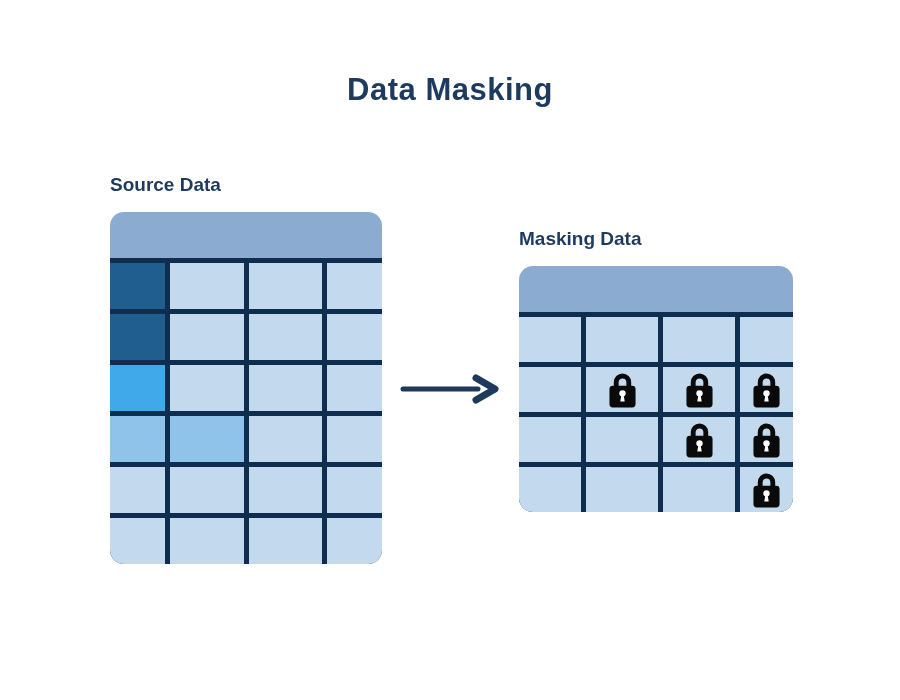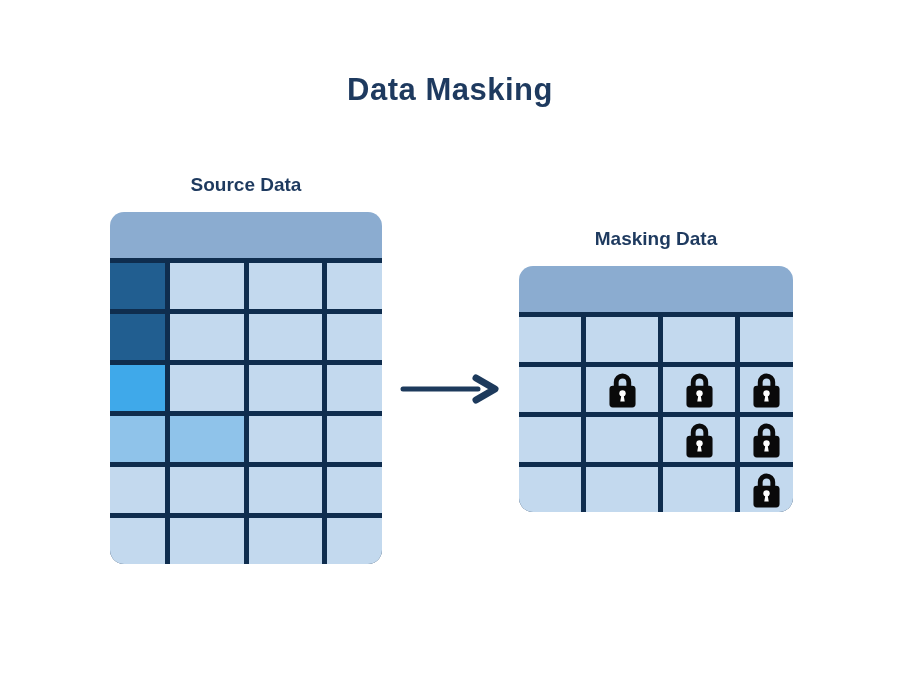--- a/index.html
+++ b/index.html
@@ -17,21 +17,20 @@
     top: 72px;
     margin: 0;
     text-align: center;
     font-size: 31px;
     font-weight: bold;
     letter-spacing: 0.5px;
     color: var(--title_text, #1e3a5f);
   }
   .table-label {
     position: absolute;
-    text-align: center;
     font-weight: bold;
     font-size: 19px;
     color: var(--label_text, #1e3a5f);
   }
   .source-label { left: 110px; width: 272px; top: 174px; }
   .masked-label { left: 519px; width: 274px; top: 228px; }
 
   .table {
     position: absolute;
     border-radius: 14px;

